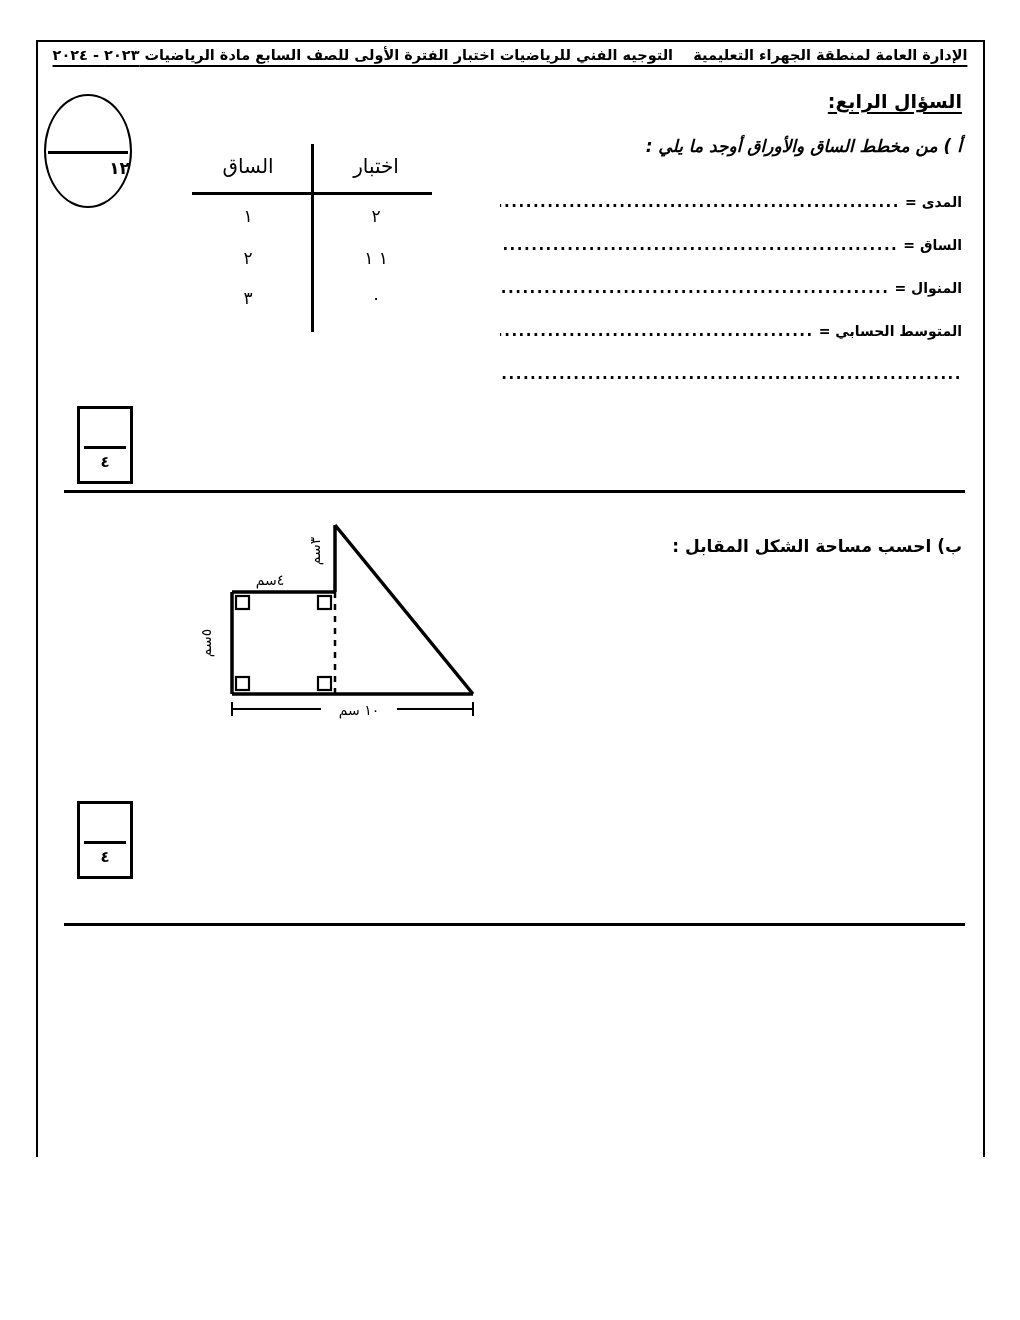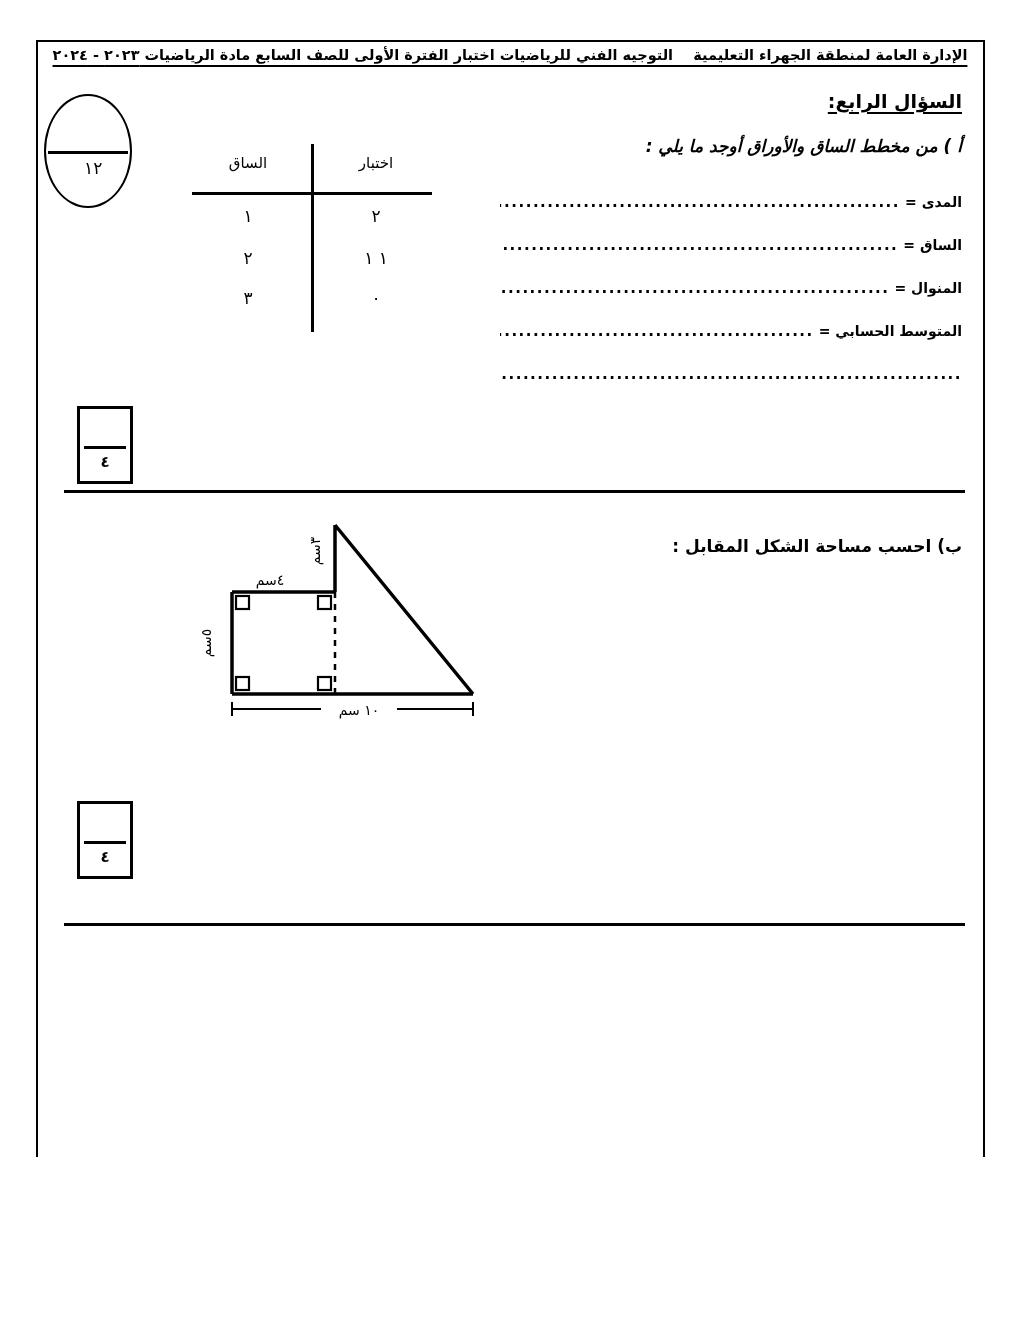--- a/index.html
+++ b/index.html
@@ -38,30 +38,30 @@
   
   .total-circle{
     position:absolute;left:44px;top:94px;width:88px;height:114px;
     border:2.5px solid #000;border-radius:50%;box-sizing:border-box;
   }
   .total-circle .mid-line{
     position:absolute;top:55px;left:2px;right:2px;height:0;
     border-top:3px solid #000;
   }
   .total-circle .value{
-    position:absolute;top:62px;left:0;width:100%;text-align:left;
-    font-weight:normal;font-size:17px;letter-spacing:4px;padding-left:38px;
+    position:absolute;top:62px;left:0;width:100%;text-align:right;
+    font-weight:bold;font-size:17px;letter-spacing:4px;
   }
 
   
   .slt{position:absolute;left:190px;top:140px;width:245px;height:195px;}
   .slt .vline{position:absolute;left:121px;top:4px;width:3px;height:188px;background:#000;}
   .slt .hline{position:absolute;left:2px;top:52px;width:240px;height:3px;background:#000;}
   .slt .cell{position:absolute;width:116px;text-align:center;font-size:17px;direction:rtl;}
-  .slt .hdr{font-size:15px;}
+  .slt .hdr{font-size:20px;}
   .c-stem{left:0;}
   .c-leaf{left:128px;}
   .r-hdr{top:14px;}
   .r0{top:66px;}
   .r1{top:108px;}
   .r2{top:148px;}
 
   
   .answers{position:absolute;right:58px;top:193px;width:462px;direction:rtl;}
   .ans-line{

